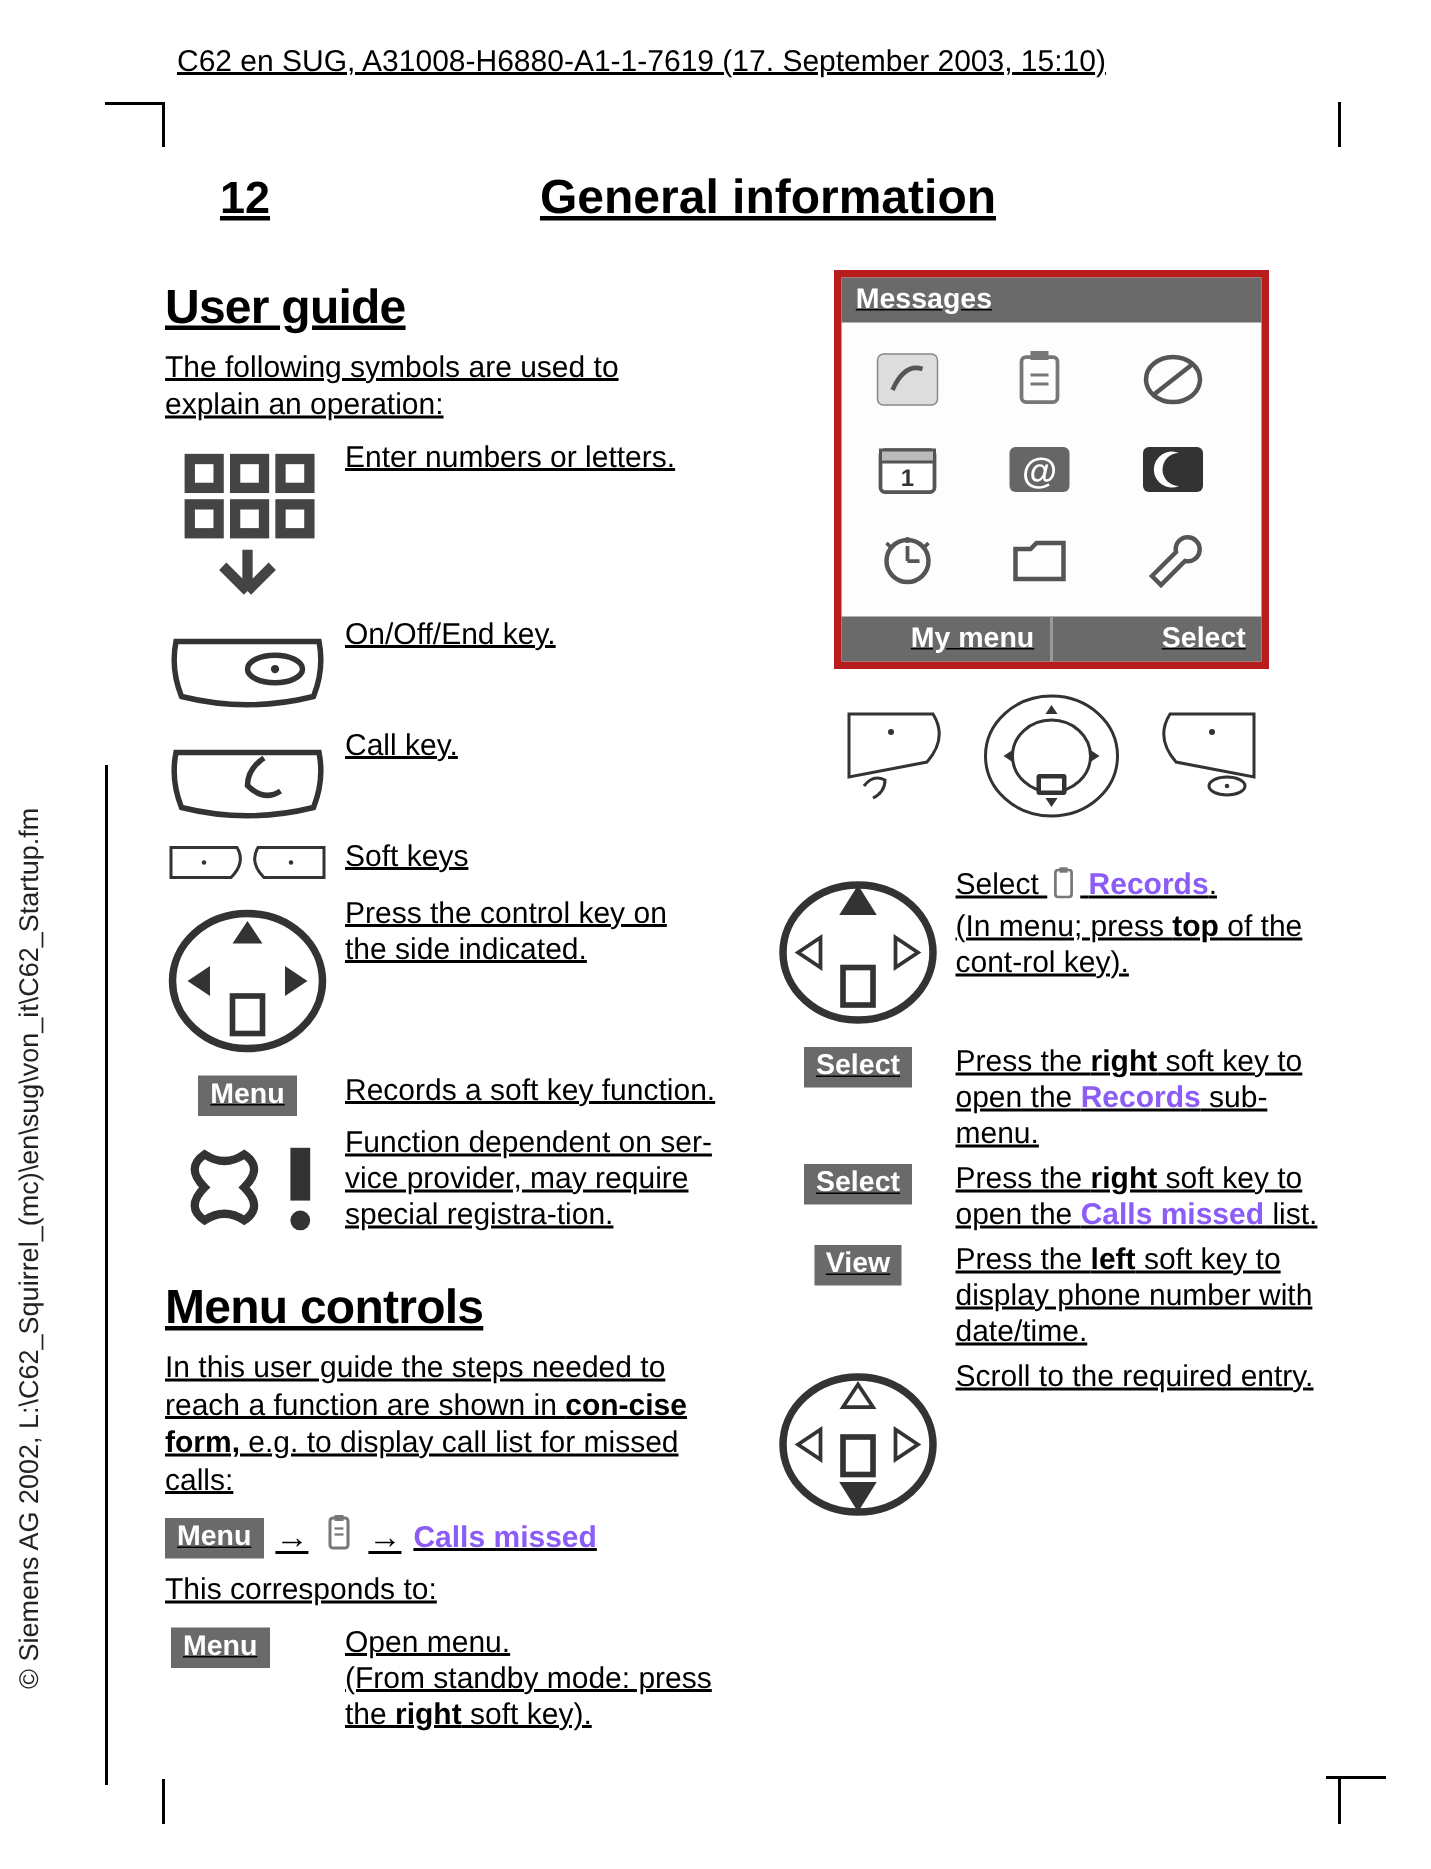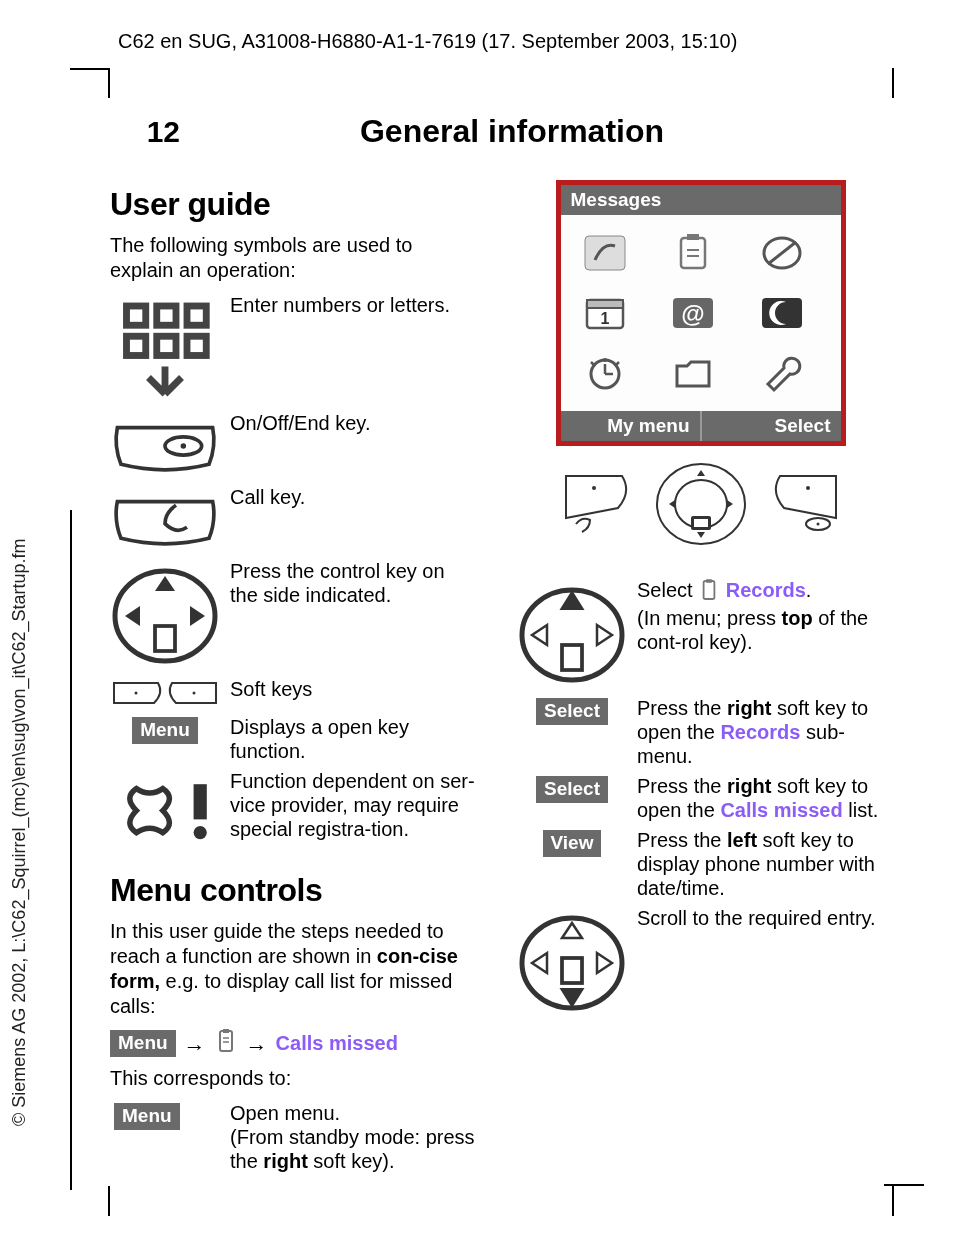--- a/index.html
+++ b/index.html
@@ -1,17 +1,17 @@
 <!DOCTYPE html>
 <html><head>
 <meta charset="utf-8">
 <style>
   * { box-sizing: border-box; margin: 0; padding: 0; }
   html, body { width: 954px; height: 1246px; font-family: Arial, Helvetica, sans-serif; color: #000; background: #fff; }
-  .page { position: relative; width: 954px; height: 1246px; padding: 30px 30px 30px 110px; }
+  .page { position: relative; width: 954px; height: 1246px; padding: 30px 30px 30px 110px; text-decoration: underline; }
   .sideline-text { position: absolute; left: 30px; bottom: 120px; transform-origin: left bottom; transform: rotate(-90deg); font-size: 18px; white-space: nowrap; color: #222; }
   .sideline-bar { position: absolute; left: 70px; top: 510px; width: 2px; height: 680px; background: #000; }
   .header-line { font-size: 20px; margin-bottom: 8px; padding-left: 8px; }
   .crop-tl { position: absolute; left: 70px; top: 68px; width: 40px; height: 2px; background: #000; }
   .crop-tl2 { position: absolute; left: 108px; top: 68px; width: 2px; height: 30px; background: #000; }
   .crop-tr { position: absolute; right: 60px; top: 68px; width: 2px; height: 30px; background: #000; }
   .crop-bl { position: absolute; left: 108px; bottom: 30px; width: 2px; height: 30px; background: #000; }
   .crop-br { position: absolute; right: 60px; bottom: 30px; width: 2px; height: 30px; background: #000; }
   .crop-br2 { position: absolute; right: 30px; bottom: 60px; width: 40px; height: 2px; background: #000; }
   .page-title-row { display: flex; align-items: baseline; margin: 60px 0 30px 10px; }
@@ -106,48 +106,48 @@
             <svg viewBox="0 0 60 36">
                 <path d="M56 8 Q58 18 54 28 Q30 34 6 28 Q2 18 4 8 Z" fill="none" stroke="#333" stroke-width="2"></path>
                 <path d="M36 10 Q30 14 30 20 Q36 26 42 22" fill="none" stroke="#333" stroke-width="2"></path>
               </svg>
           </div>
           <div class="text-cell">Call key.</div>
         </div>
 
         <div class="row">
           <div class="icon-cell">
+            <svg viewBox="0 0 110 30">
+                <path d="M4 4 L48 4 Q54 14 44 24 L4 24 Z" fill="none" stroke="#333" stroke-width="2"></path>
+                <circle cx="26" cy="14" r="1.5" fill="#333"></circle>
+                <path d="M106 4 L62 4 Q56 14 66 24 L106 24 Z" fill="none" stroke="#333" stroke-width="2"></path>
+                <circle cx="84" cy="14" r="1.5" fill="#333"></circle>
+              </svg>
+          </div>
+          <div class="text-cell">Soft keys</div>
+        </div>
+
+        <div class="row">
+          <div class="icon-cell">
             <svg viewBox="0 0 44 44">
                 <ellipse cx="22" cy="22" rx="20" ry="18" fill="none" stroke="#333" stroke-width="2"></ellipse>
                 <polygon points="22,6 18,12 26,12" fill="#333"></polygon>
                 <polygon points="6,22 12,18 12,26" fill="#333"></polygon>
                 <polygon points="38,22 32,18 32,26" fill="#333"></polygon>
                 <rect x="18" y="26" width="8" height="10" fill="none" stroke="#333" stroke-width="1.5"></rect>
               </svg>
           </div>
           <div class="text-cell">Press the control key on the side indicated.</div>
         </div>
 
         <div class="row">
           <div class="icon-cell">
-            <svg viewBox="0 0 110 30">
-                <path d="M4 4 L48 4 Q54 14 44 24 L4 24 Z" fill="none" stroke="#333" stroke-width="2"></path>
-                <circle cx="26" cy="14" r="1.5" fill="#333"></circle>
-                <path d="M106 4 L62 4 Q56 14 66 24 L106 24 Z" fill="none" stroke="#333" stroke-width="2"></path>
-                <circle cx="84" cy="14" r="1.5" fill="#333"></circle>
-              </svg>
-          </div>
-          <div class="text-cell">Soft keys</div>
-        </div>
-
-        <div class="row">
-          <div class="icon-cell">
               <span class="softkey-tag">Menu</span>
             </div>
-          <div class="text-cell">Displays a open key function.</div>
+          <div class="text-cell">Records a soft key function.</div>
         </div>
 
         <div class="row">
           <div class="icon-cell">
             <svg viewBox="0 0 50 36">
                 <path d="M12 18 Q6 12 12 8 Q18 12 24 8 Q30 12 24 18 Q30 24 24 28 Q18 24 12 28 Q6 24 12 18 Z" fill="none" stroke="#333" stroke-width="2.5"></path>
                 <rect x="38" y="6" width="6" height="16" fill="#333"></rect>
                 <circle cx="41" cy="28" r="3" fill="#333"></circle>
               </svg>
           </div>

